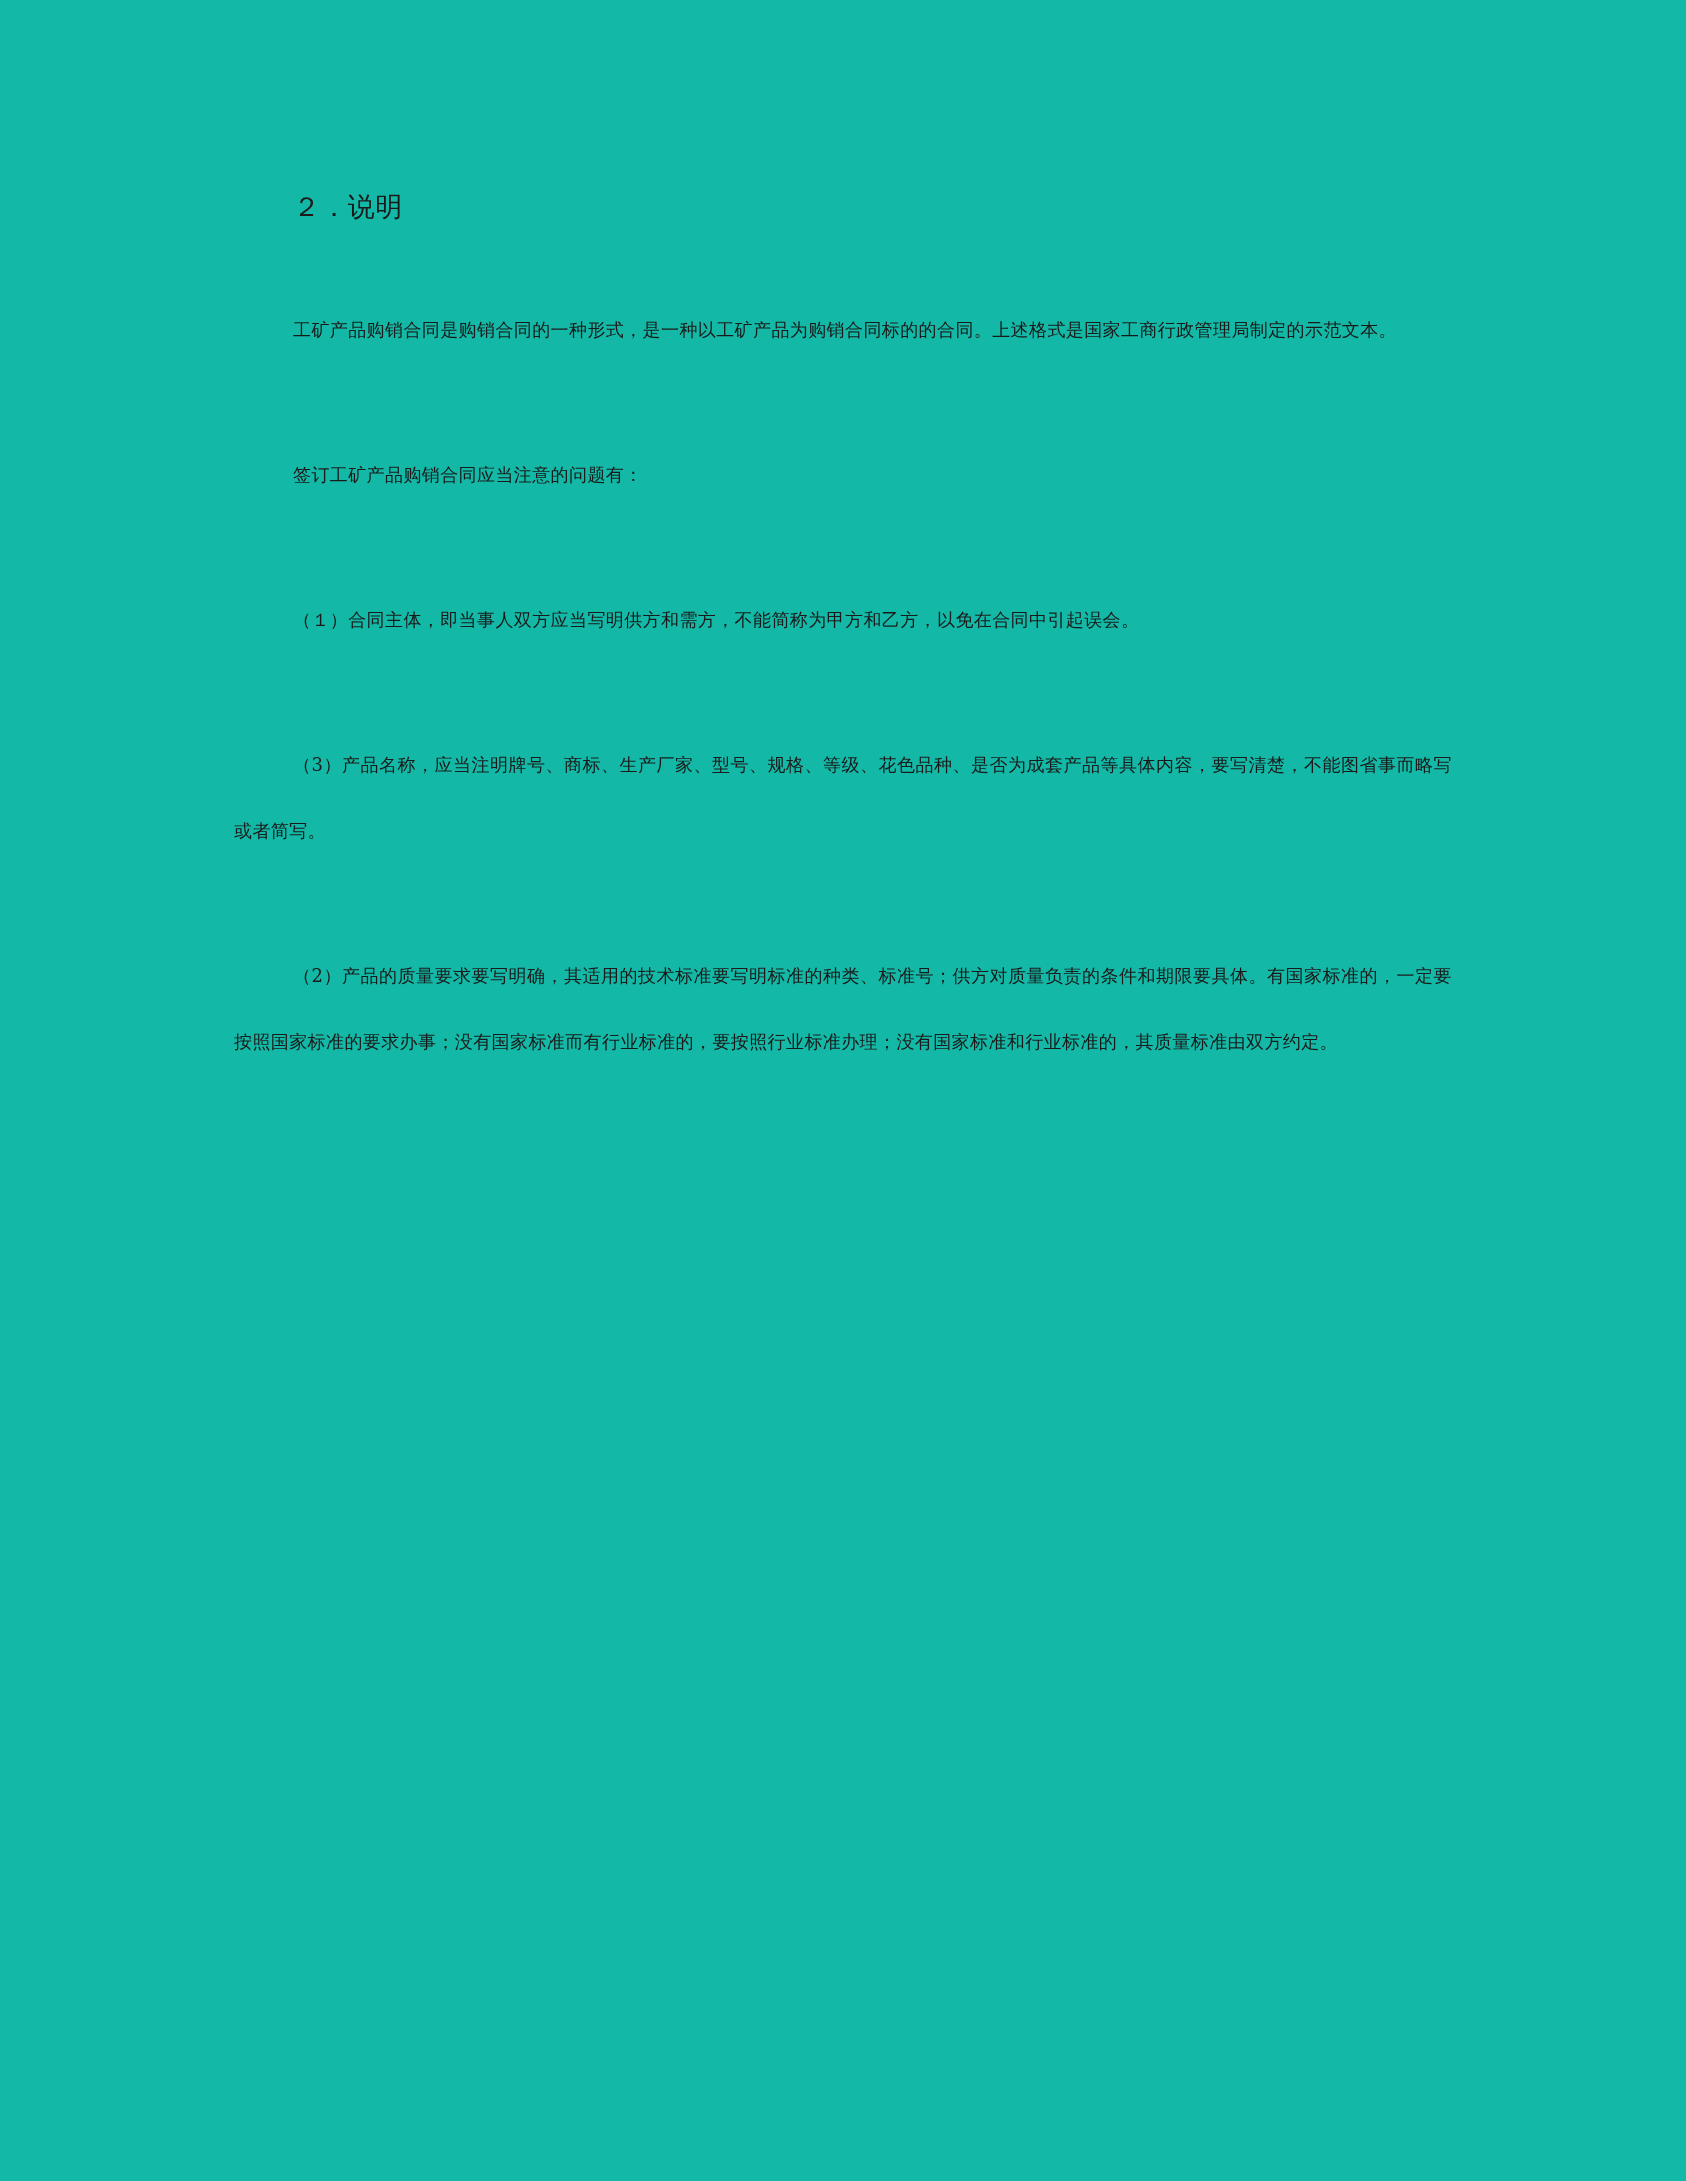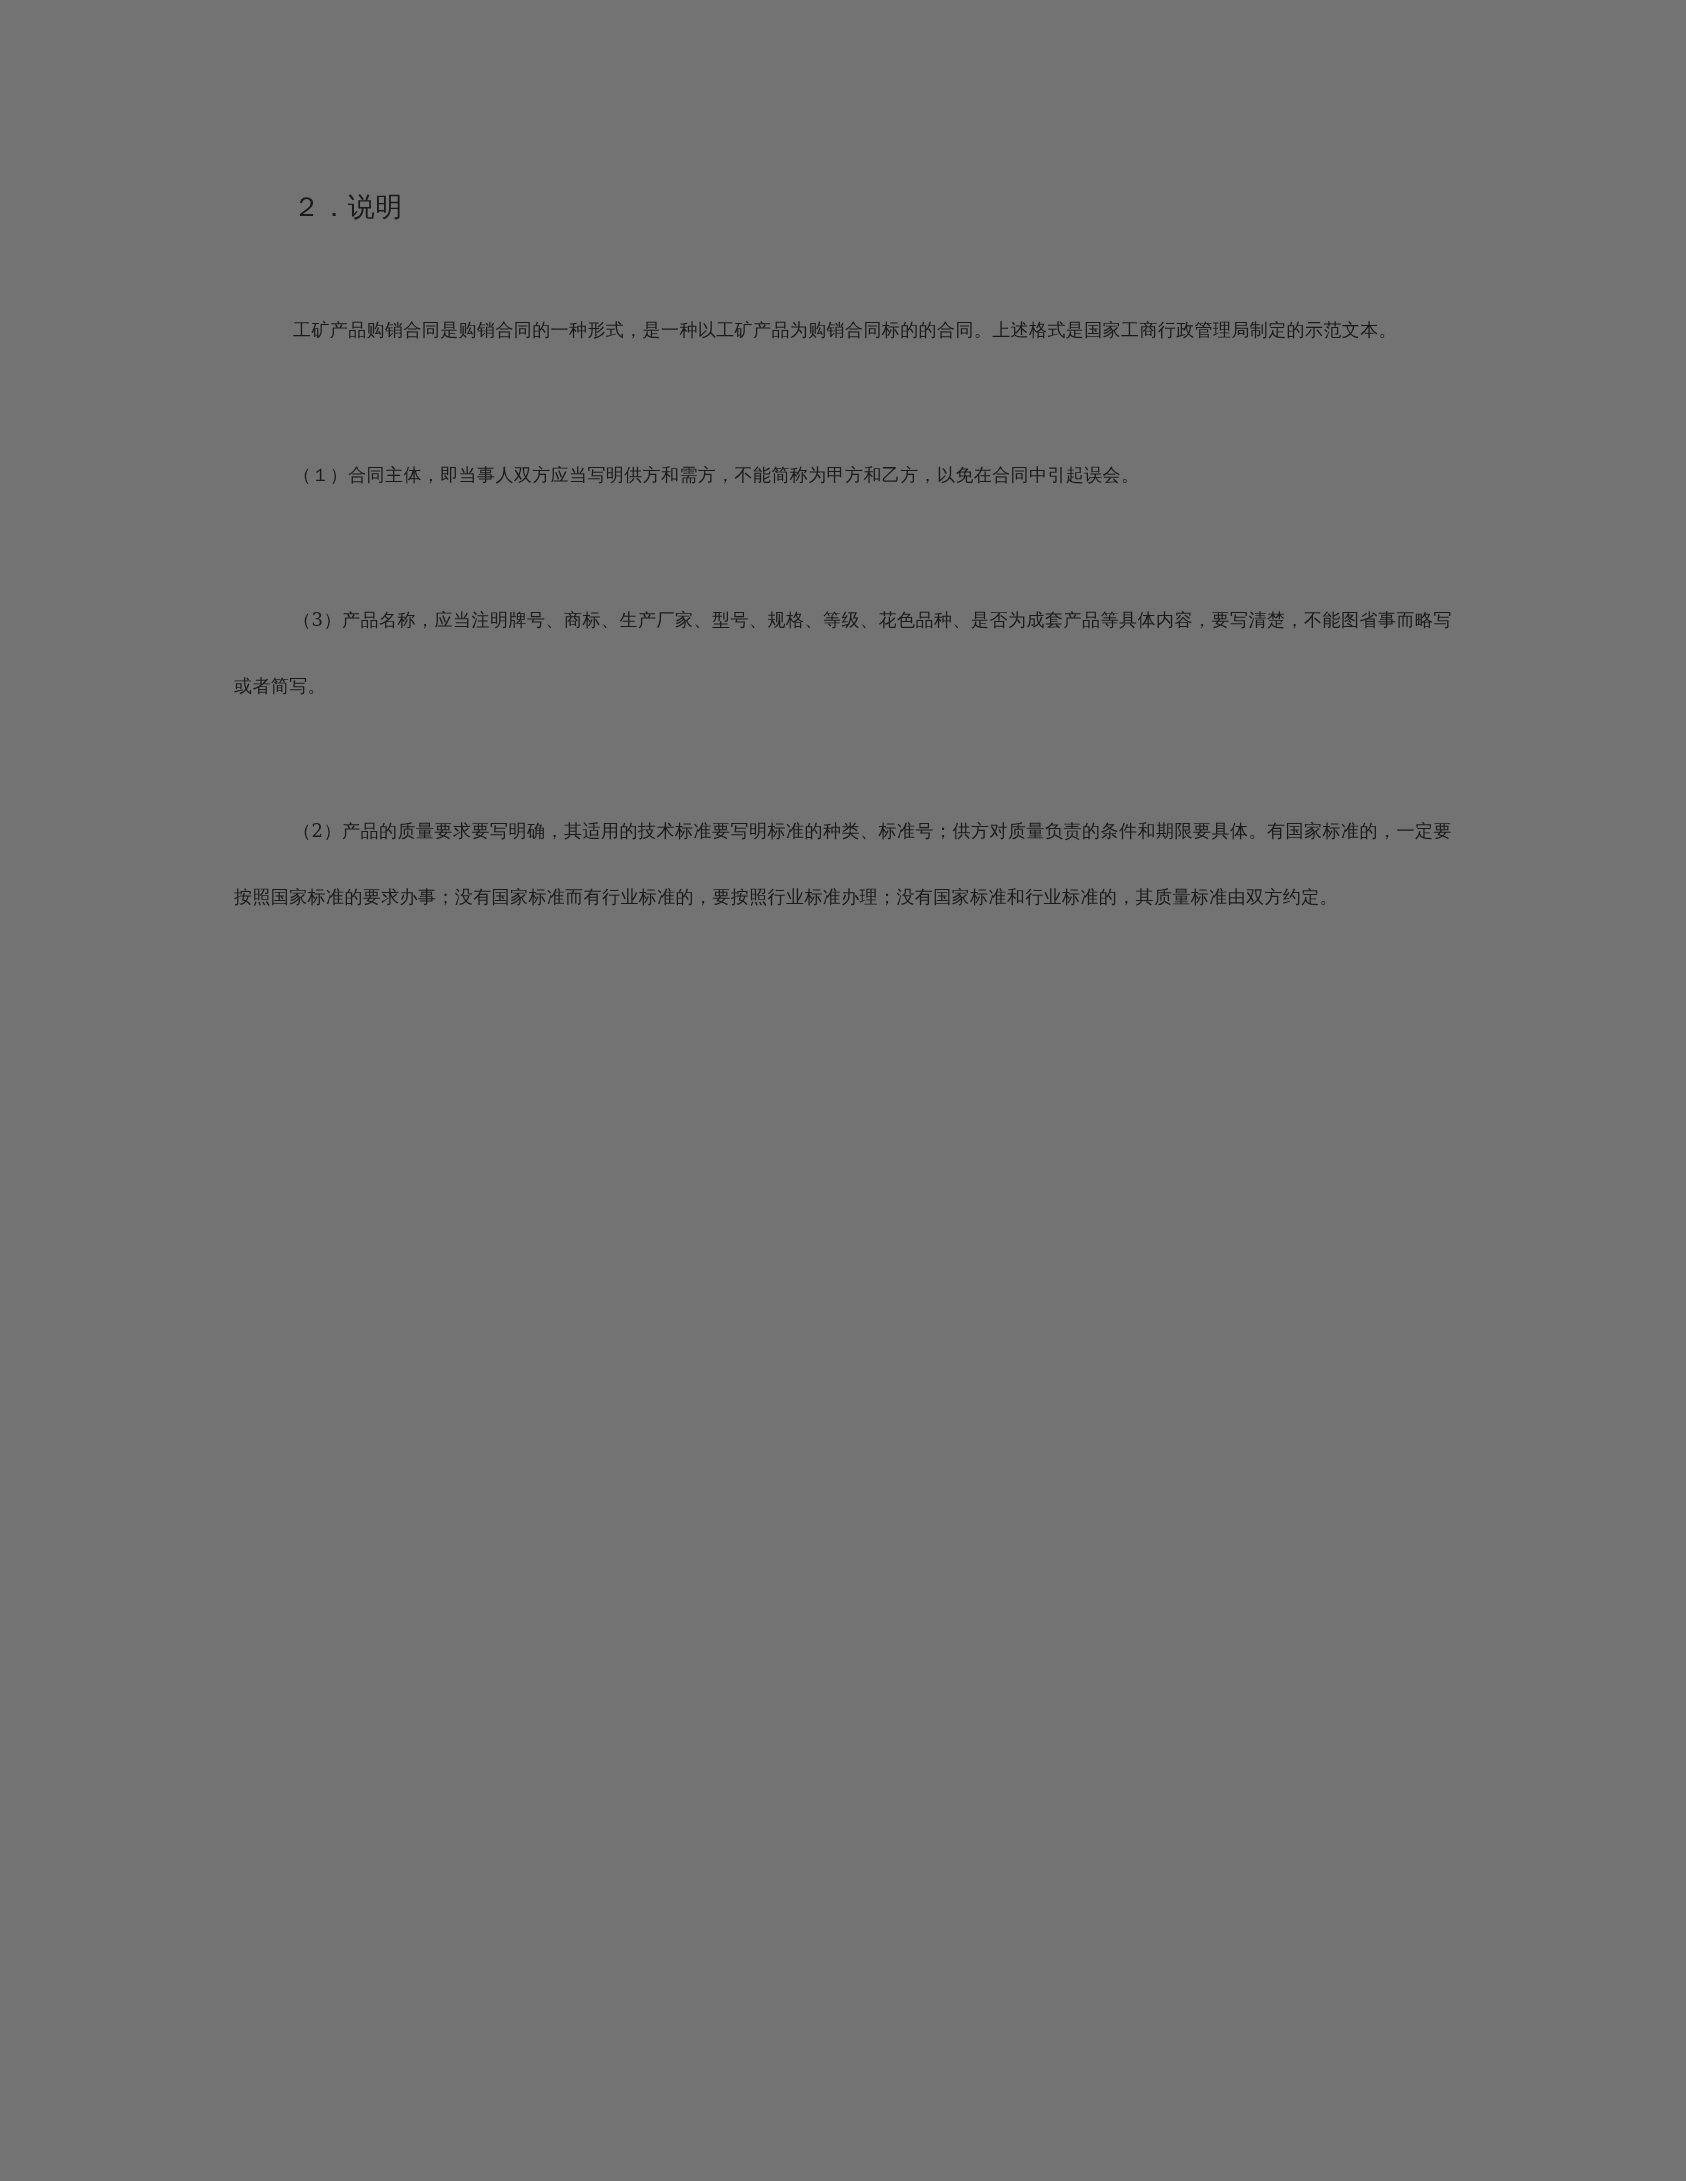--- a/index.html
+++ b/index.html
@@ -3,21 +3,21 @@
 <meta charset="utf-8">
 <style>
   html, body {
     margin: 0;
     padding: 0;
     background: #ffffff;
   }
   .page {
     width: 1686px;
     height: 2182px;
-    background: #737373;
+    background: #14b8a6;
     position: relative;
     box-sizing: border-box;
     padding: 174px 234px 0 234px;
     font-family: "DejaVu Serif", "Liberation Serif", serif;
     color: #1a1a1a;
   }
   .doc-body {
     width: 100%;
   }
   .para {
@@ -48,20 +48,21 @@
 </head>
 <body>
 
 <div class="page">
   <div class="doc-body">
 
     <div class="heading">２．说明</div>
 
     <p class="para indent gap-large">工矿产品购销合同是购销合同的一种形式，是一种以工矿产品为购销合同标的的合同。上述格式是国家工商行政管理局制定的示范文本。</p>
 
+    <p class="para indent gap-large">签订工矿产品购销合同应当注意的问题有：</p>
 
     <p class="para indent gap-large">（１）合同主体，即当事人双方应当写明供方和需方，不能简称为甲方和乙方，以免在合同中引起误会。</p>
 
     <p class="para indent gap-large">（3）产品名称，应当注明牌号、商标、生产厂家、型号、规格、等级、花色品种、是否为成套产品等具体内容，要写清楚，不能图省事而略写或者简写。</p>
 
     <p class="para indent gap-xl">（2）产品的质量要求要写明确，其适用的技术标准要写明标准的种类、标准号；供方对质量负责的条件和期限要具体。有国家标准的，一定要按照国家标准的要求办事；没有国家标准而有行业标准的，要按照行业标准办理；没有国家标准和行业标准的，其质量标准由双方约定。</p>
 
 
   </div>
 </div>

